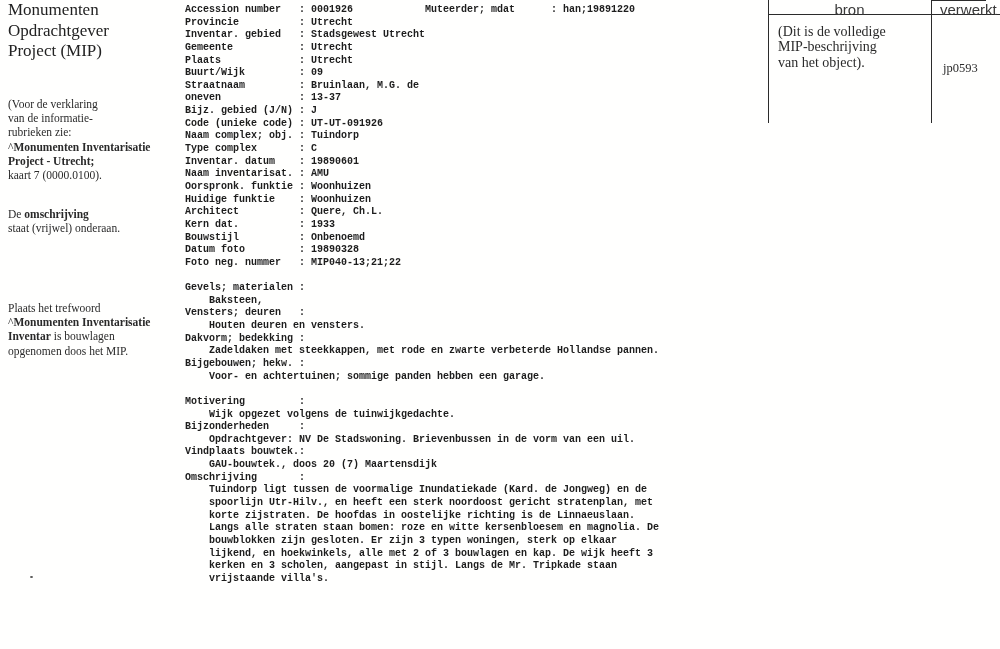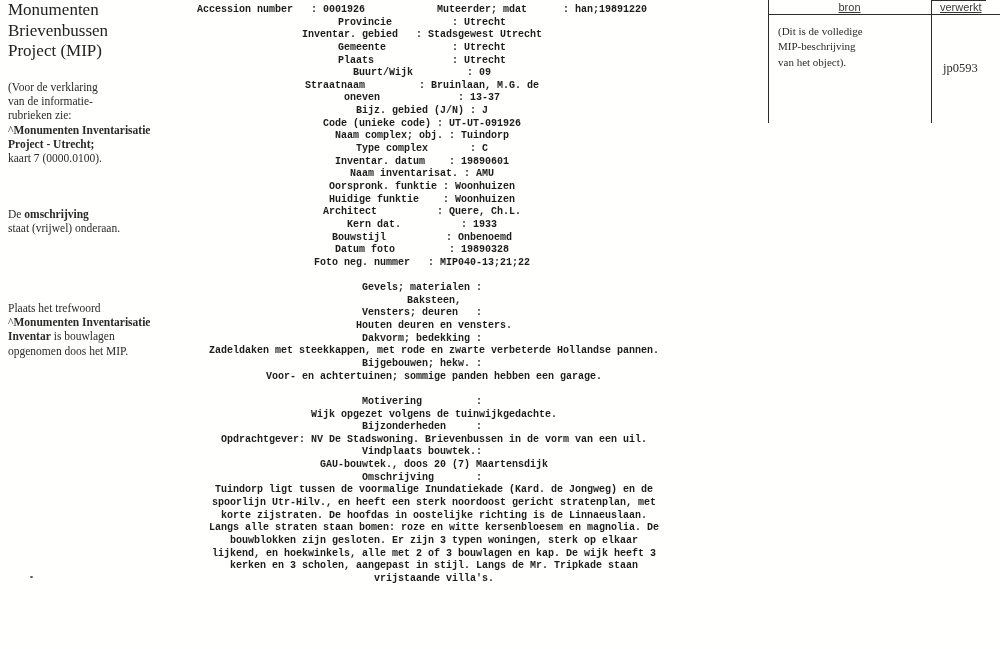--- a/index.html
+++ b/index.html
@@ -9,59 +9,59 @@
     font-family:"Liberation Serif",serif;
   }
   
   .sidebar{position:absolute;left:8px;top:0;width:172px;}
   .title{
     position:absolute;left:0;top:0;margin:0;
     font-size:17px;font-weight:400;line-height:20.5px;color:#222;
   }
   .note{position:absolute;left:0;font-size:11.5px;line-height:14.2px;color:#2a2a2a;}
   .note .b{font-weight:bold;}
-  .note1{top:80px;}
+  .note1{top:97px;}
   .note2{top:207px;}
   .note3{top:301px;}
   
   .record{
     position:absolute;left:185px;top:4px;
     font-family:"Liberation Mono","DejaVu Sans Mono",monospace;
     font-size:10px;font-weight:bold;line-height:12.65px;
     color:#1d1d1d;white-space:pre;
   }
-  .record div{height:12.65px;text-align:center;}
+  .record div{height:12.65px;}
   
   .vline{position:absolute;width:1px;background:#2b2b2b;}
   .hline{position:absolute;height:1px;background:#2b2b2b;}
   .tbl-left-border{left:768px;top:0;height:123px;}
   .tbl-mid-border{left:931px;top:0;height:123px;}
   .tbl-header-underline{left:768px;top:14px;width:232px;}
   .tbl-top-stub{left:931px;top:0;width:55px;}
   .tbl-h{
     position:absolute;font-family:"Liberation Sans",sans-serif;
-    font-size:11px;color:#3a3a3a;text-decoration:underline;
+    font-size:15px;color:#3a3a3a;
   }
   .tbl-h-bron{left:768px;top:1px;width:163px;text-align:center;}
   .tbl-h-verwerkt{left:940px;top:1px;}
   .tbl-note{
     position:absolute;left:778px;top:24px;
-    font-size:11px;line-height:15.4px;color:#2a2a2a;
+    font-size:14px;line-height:15.4px;color:#2a2a2a;
   }
   .tbl-verwerkt-val{position:absolute;left:943px;top:61px;font-size:12.5px;color:#2a2a2a;}
   
   .dot{position:absolute;left:30px;top:576px;width:3px;height:2px;background:#555;border-radius:50%;}
 </style>
 </head>
 <body>
 
 <div class="sidebar">
   <h1 class="title">
     <div>Monumenten</div>
-    <div>Brievenbussen</div>
+    <div>Opdrachtgever</div>
     <div>Project (MIP)</div>
   </h1>
   <div class="note note1">
       <div><span>(Voor de verklaring</span></div>
       <div><span>van de informatie-</span></div>
       <div><span>rubrieken zie:</span></div>
       <div><span>^</span><span class="b">Monumenten Inventarisatie</span></div>
       <div><span class="b">Project - Utrecht;</span></div>
       <div><span>kaart 7 (0000.0100).</span></div>
     </div>

